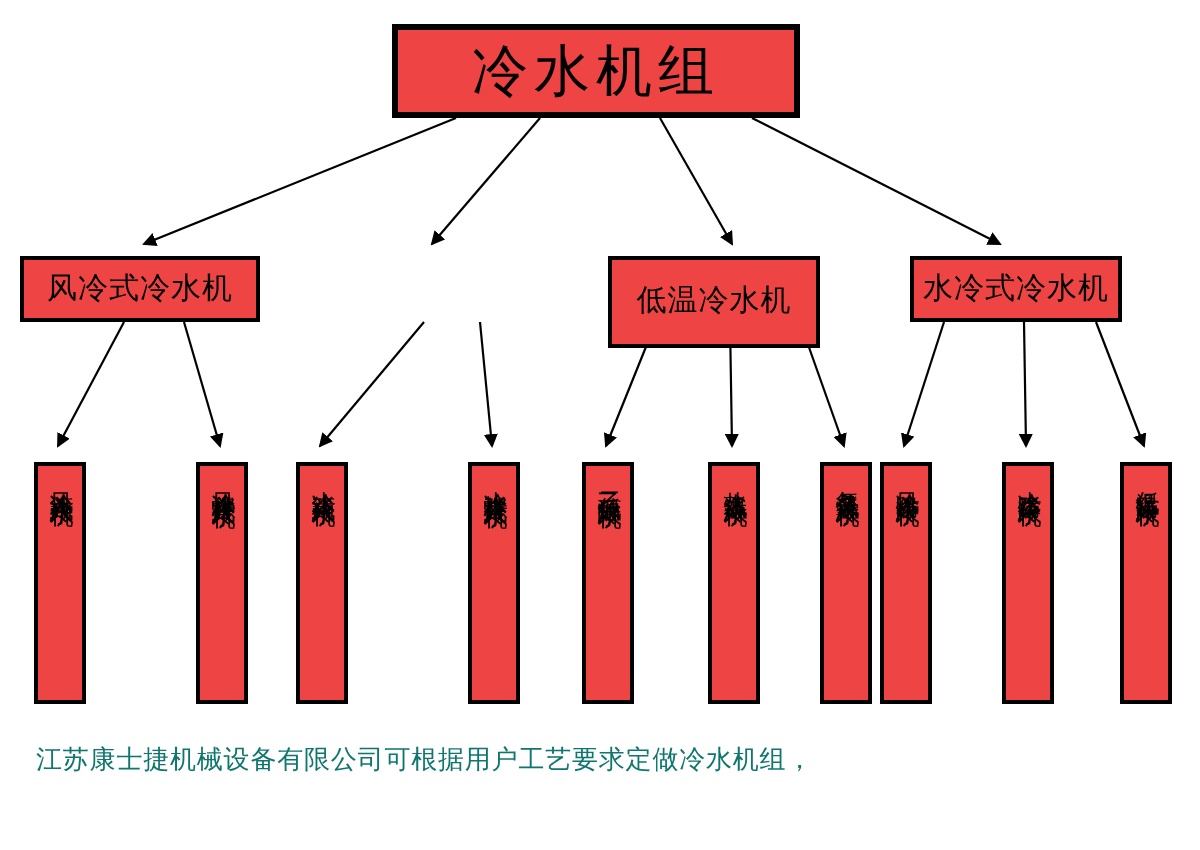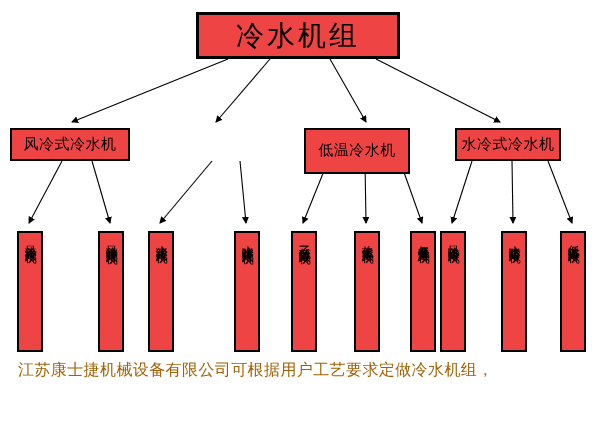--- a/index.html
+++ b/index.html
@@ -67,26 +67,26 @@
     font-size: 12px;
     line-height: 1.13;
     writing-mode: vertical-rl;
     text-orientation: upright;
     letter-spacing: 1px;
     white-space: nowrap;
   }
   #footer-note {
     position: absolute;
     left: 18px;
-    top: 356px;
+    top: 370px;
     width: 570px;
-    font-size: 16px;
+    font-size: 13px;
     line-height: 1.7;
     letter-spacing: 0.4px;
-    color: #a16207;
+    color: #0f766e;
   }
   #footer-note .footer-line {
     display: block;
     white-space: nowrap;
   }
 </style>
 </head>
 <body>
 
 <div id="diagram-root">

